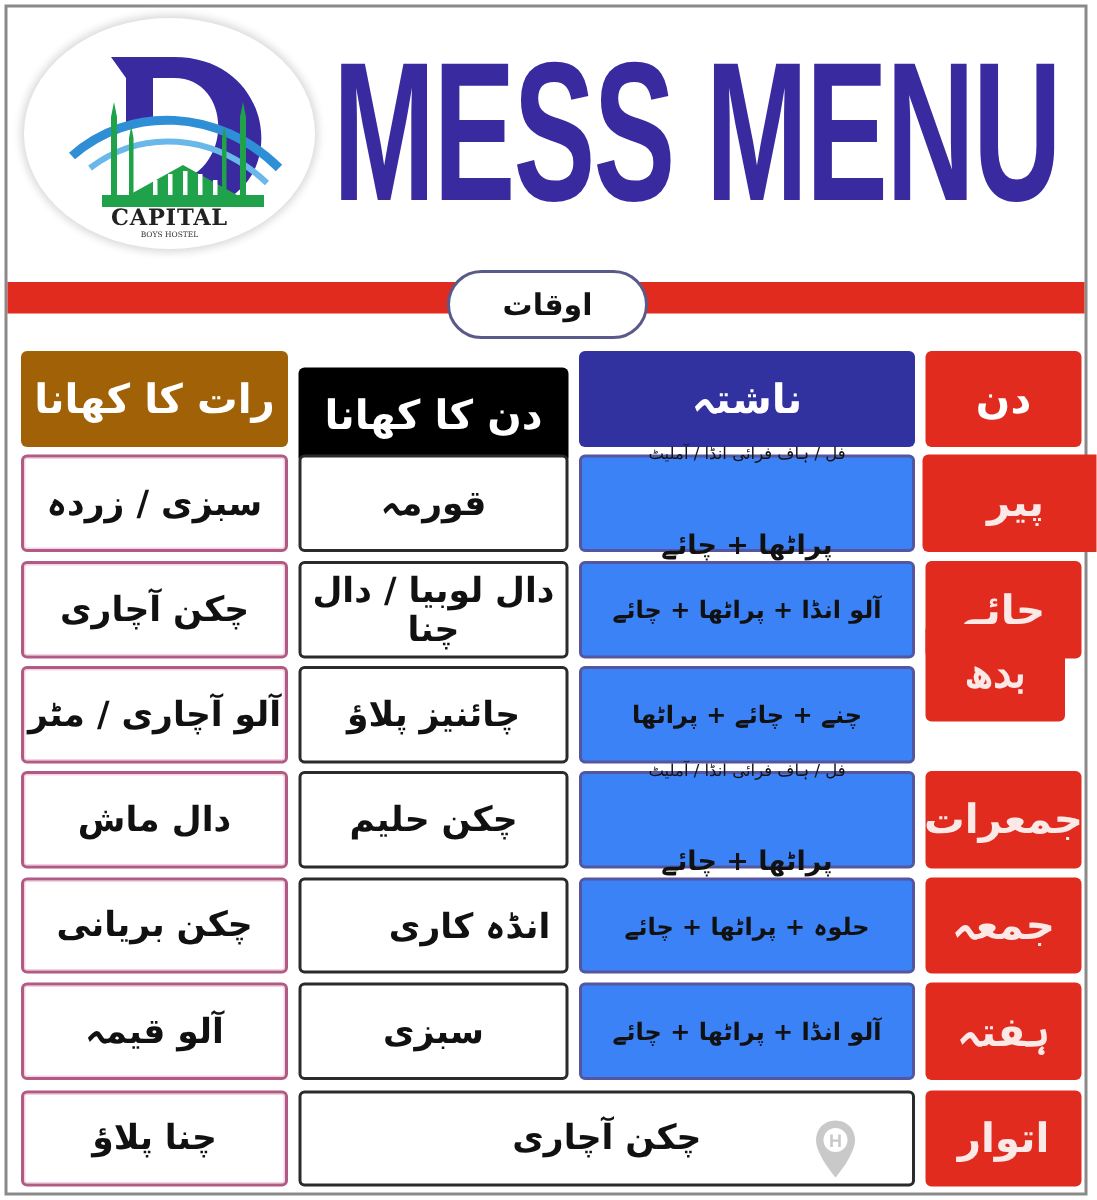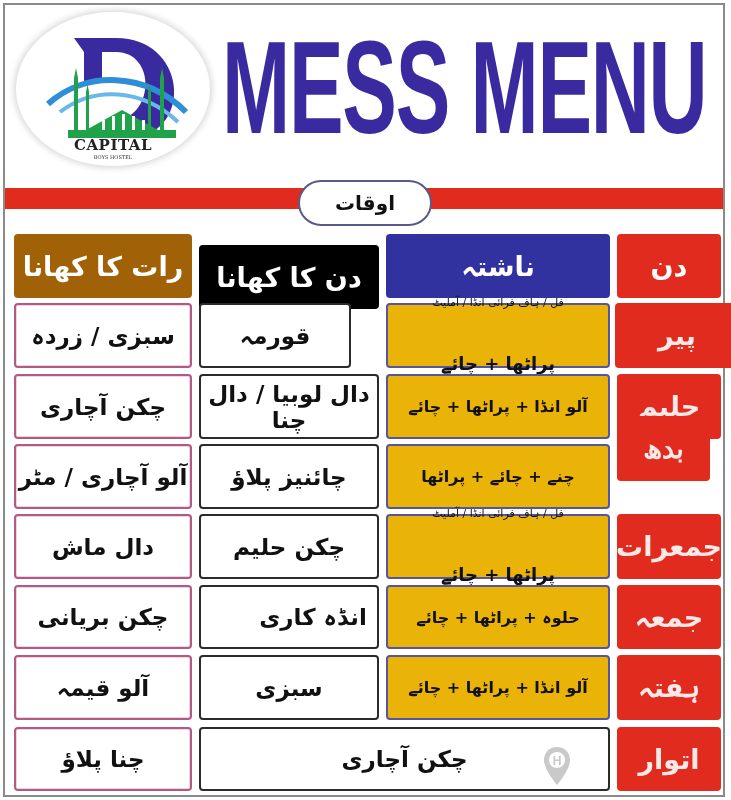--- a/index.html
+++ b/index.html
@@ -16,21 +16,21 @@
                  display:flex; align-items:center; justify-content:center; font-size:20px; font-weight:bold; color:#111; direction:rtl; }
   .cell { position:absolute; box-sizing:border-box; border-radius:4px; display:flex; align-items:center; justify-content:center; flex-direction:column; direction:rtl; text-align:center; }
   .hdr { color:#fff; font-size:27px; font-weight:bold; }
   .hdr-dinner { background:#a16207; }
   .hdr-lunch { background:#000; }
   .hdr-breakfast { background:#3231a0; }
   .hdr-day { background:#e12b1f; }
   .day { background:#e12b1f; color:#fbe9e7; font-size:27px; font-weight:bold; }
   .dinner { background:#fff; border:2px solid #b05a84; box-shadow:inset 0 0 0 1px #f3d2e2; color:#111; font-size:23px; font-weight:bold; }
   .lunch { background:#fff; border:2.5px solid #2b2b2b; color:#111; font-size:23px; font-weight:bold; }
-  .breakfast { background:#eab308; border:2px solid #5556a0; color:#111; font-size:16px; font-weight:bold;gap:44px; }
+  .breakfast { background:#3b82f6; border:2px solid #5556a0; color:#111; font-size:16px; font-weight:bold;gap:44px; }
   .breakfast .small { font-size:11px; font-weight:normal; line-height:13px; }
   .breakfast .big { font-size:18px; line-height:22px; }
   .watermark { position:absolute; left:543px; top:746px; height:40px; display:flex; align-items:center; opacity:0.55; }
   .watermark .wm-text { font-family:"Liberation Sans", sans-serif; font-size:31px; color:#9e9e9e; margin-left:4px; }
 </style>
 </head>
 <body>
 
 <div class="frame"></div>
 
@@ -70,24 +70,24 @@
 <div class="cell hdr hdr-dinner" style="left:14px; top:234px; width:178px; height:64px;">رات کا کھانا</div>
 <div class="cell hdr hdr-lunch" style="left:199px; top:234px; width:180px; height:64px;margin-top:11px;">دن کا کھانا</div>
 <div class="cell hdr hdr-breakfast" style="left:386px; top:234px; width:224px; height:64px;">ناشتہ</div>
 <div class="cell hdr hdr-day" style="left:617px; top:234px; width:104px; height:64px;">دن</div>
 
 <div class="cell day" style="left:615px; top:303px; width:124px; height:65px;">پیر</div>
 <div class="cell breakfast" style="left:386px; top:303px; width:224px; height:65px;">
   <span class="small">فل / ہاف فرائی انڈا / آملیٹ</span>
   <span class="big">پراٹھا + چائے</span>
 </div>
-<div class="cell lunch" style="left:199px; top:303px; width:152px; height:65px;">قورمہ</div>
+<div class="cell lunch" style="left:199px; top:303px; width:180px; height:65px;">قورمہ</div>
 <div class="cell dinner" style="left:14px; top:303px; width:178px; height:65px;">سبزی / زردہ</div>
 
-<div class="cell day" style="left:617px; top:374px; width:104px; height:65px;">حلیم</div>
+<div class="cell day" style="left:617px; top:374px; width:104px; height:65px;">چائے</div>
 <div class="cell breakfast" style="left:386px; top:374px; width:224px; height:65px;">آلو انڈا + پراٹھا + چائے</div>
 <div class="cell lunch" style="left:199px; top:374px; width:180px; height:65px;">دال لوبیا / دال چنا</div>
 <div class="cell dinner" style="left:14px; top:374px; width:178px; height:65px;">چکن آچاری</div>
 
 <div class="cell day" style="left:617px; top:416px; width:93px; height:65px;font-family:Liberation Serif, serif;">بدھ</div>
 <div class="cell breakfast" style="left:386px; top:444px; width:224px; height:65px;">چنے + چائے + پراٹھا</div>
 <div class="cell lunch" style="left:199px; top:444px; width:180px; height:65px;">چائنیز پلاؤ</div>
 <div class="cell dinner" style="left:14px; top:444px; width:178px; height:65px;">آلو آچاری / مٹر</div>
 
 <div class="cell day" style="left:617px; top:514px; width:104px; height:65px;">جمعرات</div>

